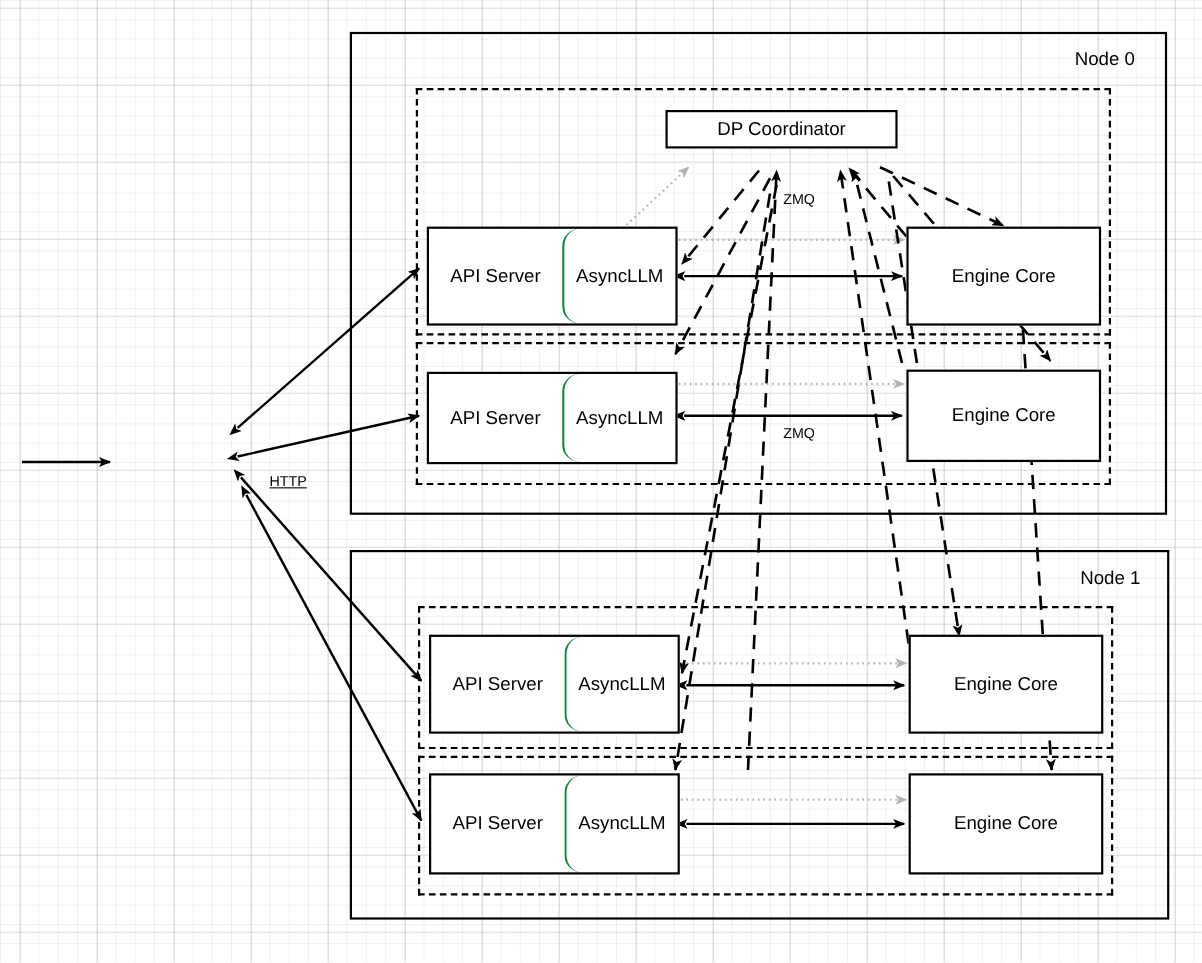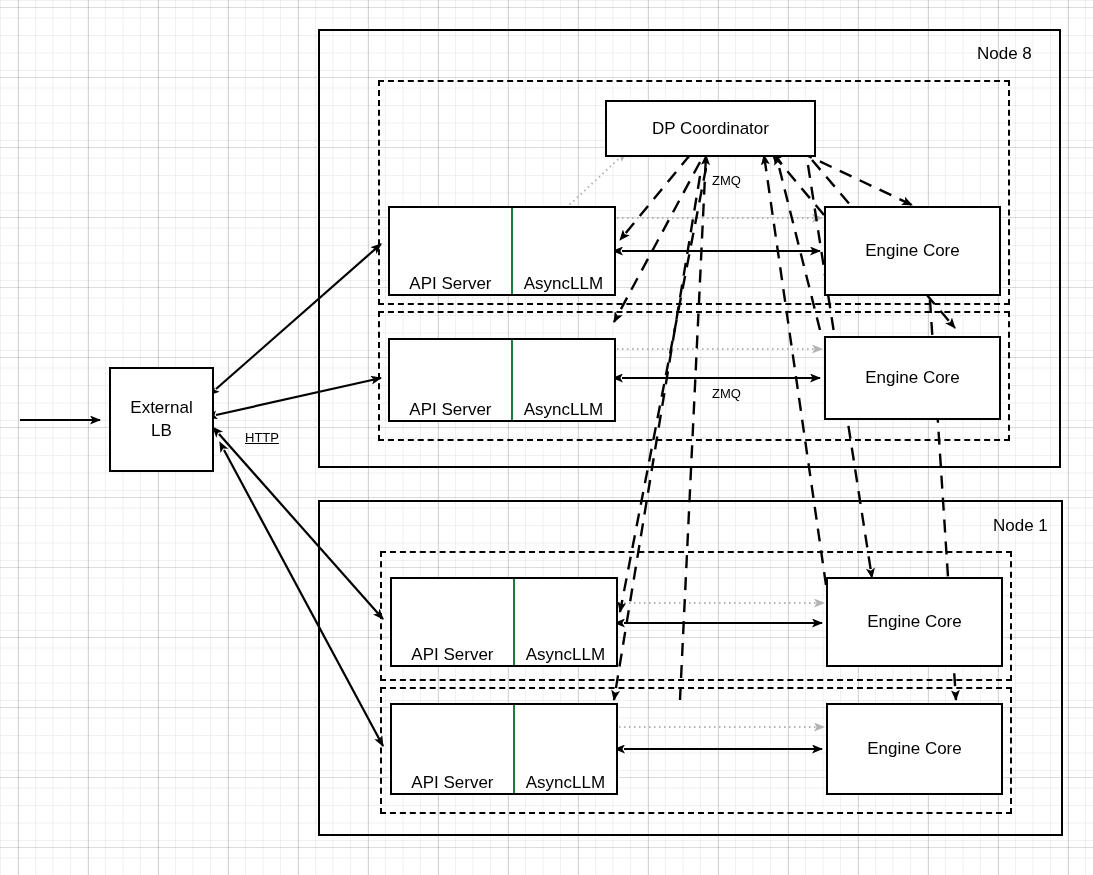--- a/index.html
+++ b/index.html
@@ -56,47 +56,48 @@
     position:absolute;
     border:2px solid #000;
     background:#ffffff;
     box-sizing:border-box;
     display:flex;
     font-size:17px;
     color:#000;
   }
   .split-cell{
     display:flex;
-    align-items:flex-end;
+    align-items:center;
     justify-content:center;
     white-space:nowrap;
     box-sizing:border-box;
+    border-radius:16px;
   }
   .split-cell.second{border-left:2px solid #15803d;}
   .edge-label{
     position:absolute;
     font-size:13px;
     color:#000;
     background:transparent;
     white-space:nowrap;
   }
 </style>
 </head>
 <body>
 
 <div id="canvas">
 
   <div class="node-frame" style="left:318px;top:29px;width:743px;height:439px;"></div>
-  <div class="node-label" style="left:977px;top:44px;">Node 8</div>
+  <div class="node-label" style="left:977px;top:44px;">Node 0</div>
 
   <div class="group-dashed" style="left:378px;top:80px;width:632px;height:225px;"></div>
   <div class="group-dashed" style="left:378px;top:311px;width:632px;height:130px;"></div>
 
   <div class="node-frame" style="left:318px;top:500px;width:745px;height:336px;"></div>
-  <div class="node-label" style="left:982px;top:516px;margin-left:11px;">Node 1</div>
+  <div class="node-label" style="left:982px;top:516px;">Node 1</div>
 
   <div class="group-dashed" style="left:380px;top:551px;width:632px;height:130px;"></div>
   <div class="group-dashed" style="left:380px;top:687px;width:632px;height:127px;"></div>
 
   <svg class="layer">
     <defs>
       <marker id="ah" markerWidth="11" markerHeight="9" refX="10" refY="4.5" orient="auto" markerUnits="userSpaceOnUse">
         <path d="M0,0 L11,4.5 L0,9 L2.6,4.5 z" fill="#000"></path>
       </marker>
       <marker id="ah-start" markerWidth="11" markerHeight="9" refX="1" refY="4.5" orient="auto-start-reverse" markerUnits="userSpaceOnUse">
@@ -188,28 +189,24 @@
       <line x1="700" y1="162" x2="614" y2="322" stroke="#000" stroke-width="2.4" stroke-dasharray="13 9" marker-end="url(#ah)"></line>
     </g>
     <g>
       <line x1="706" y1="168" x2="620" y2="612" stroke="#000" stroke-width="2.4" stroke-dasharray="13 9" marker-end="url(#ah)"></line>
     </g>
     <g>
       <line x1="700" y1="176" x2="614" y2="700" stroke="#000" stroke-width="2.4" stroke-dasharray="13 9" marker-end="url(#ah)"></line>
     </g>
   </svg>
 
-  <div class="box" style="left:605px;top:100px;width:211px;height:57px;">
+  <div class="box" style="left:605px;top:100px;width:211px;height:35px;">
     <span>DP Coordinator</span>
   </div>
 
-  <div class="box" style="left:109px;top:367px;width:105px;height:105px;flex-direction:column;line-height:1.35;">
-    <span>External</span>
-    <span>LB</span>
-  </div>
 
   <div class="split-box" style="left:388px;top:206px;width:228px;height:90px;">
     <div class="split-cell" style="width:123px;">
       <span>API Server</span>
     </div>
     <div class="split-cell second" style="width:105px;">
       <span>AsyncLLM</span>
     </div>
   </div>
   <div class="box" style="left:824px;top:206px;width:177px;height:90px;">

